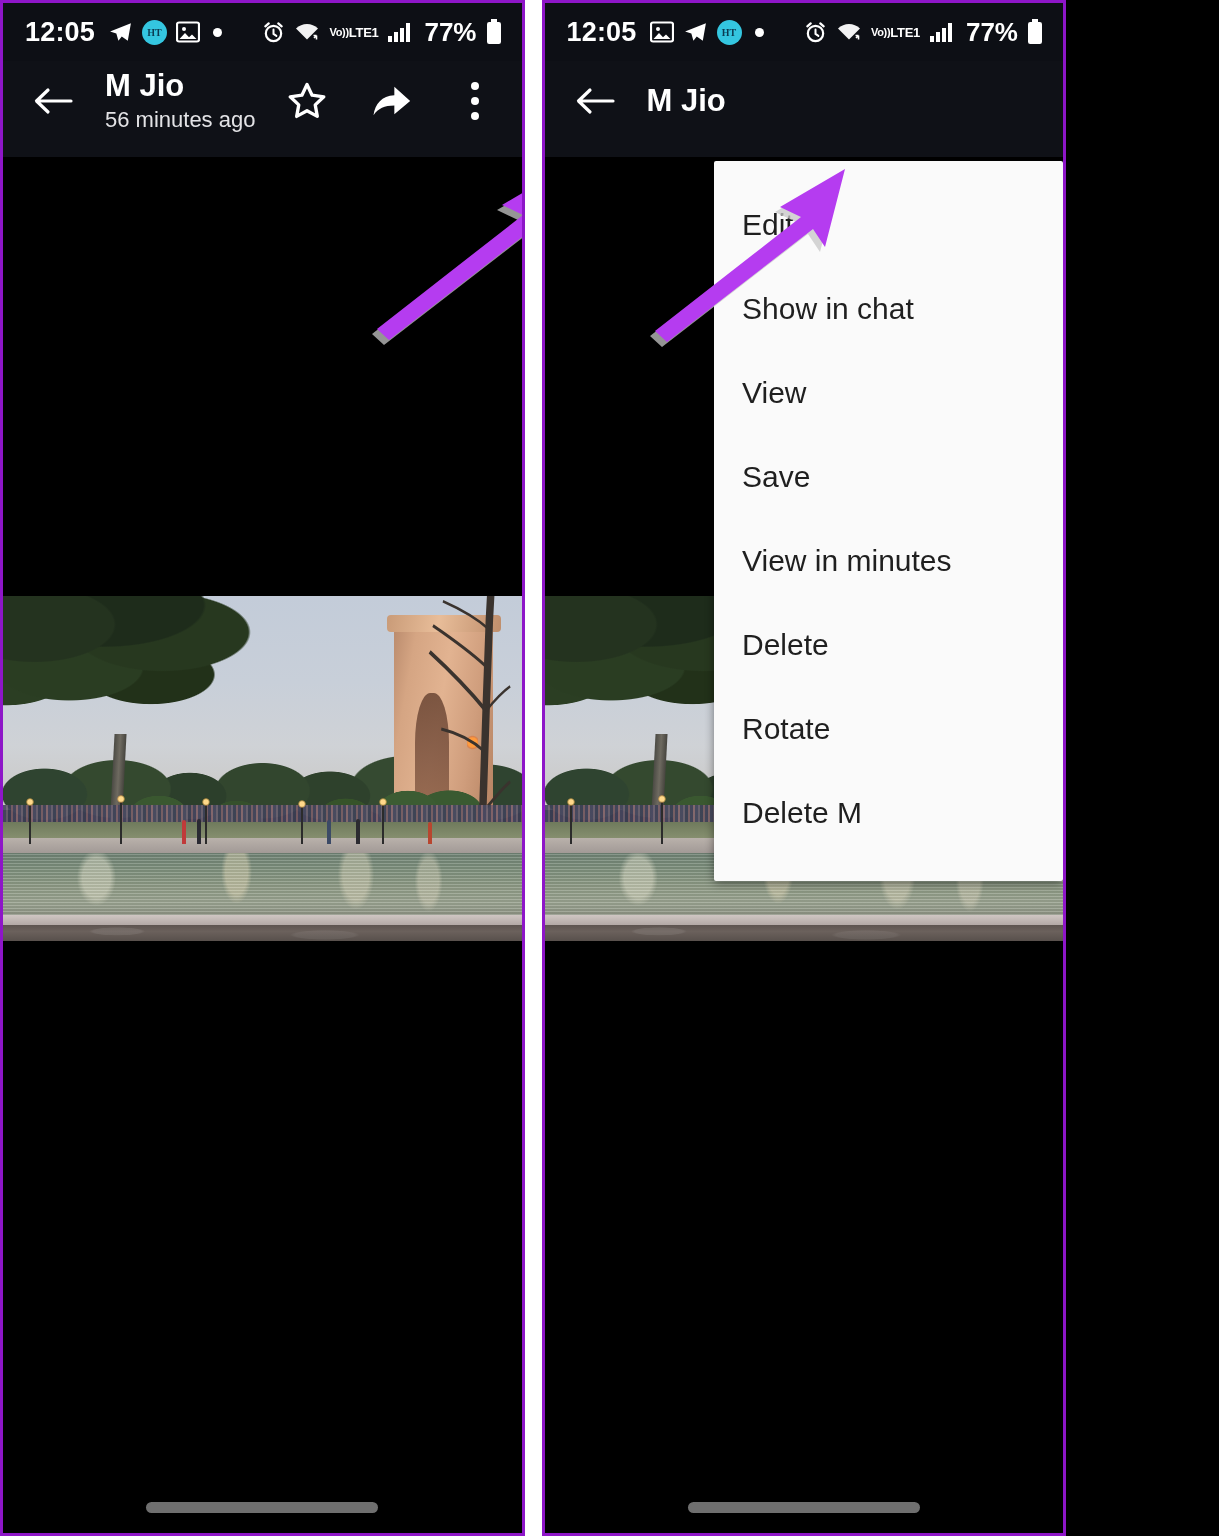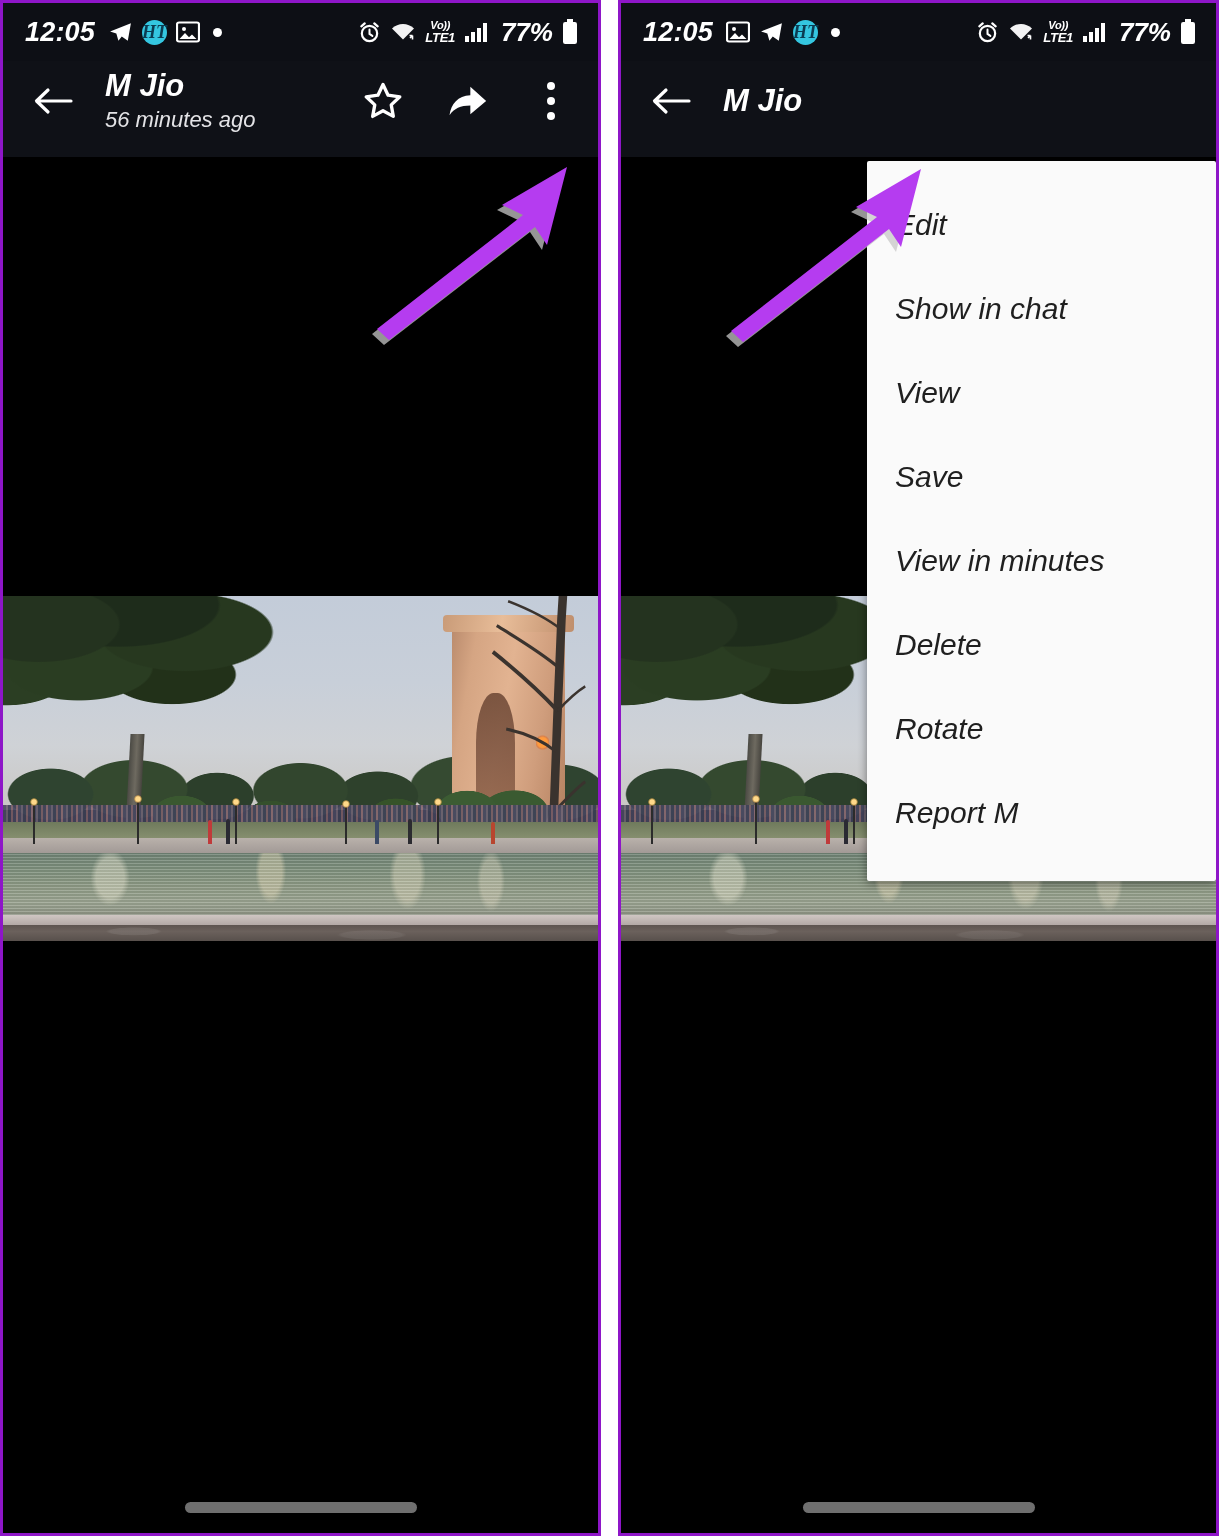--- a/index.html
+++ b/index.html
@@ -9,25 +9,24 @@
   }
   body {
     width: 1219px;
     height: 1536px;
     font-family: "Liberation Sans", sans-serif;
     overflow: hidden;
   }
 
   .screens {
     position: relative;
-    width: 1219px;
+    width: 1066px;
     height: 1536px;
     background: #ffffff;
     display: flex;
-    font-style: italic;
   }
 
   .phone {
     position: relative;
     width: 601px;
     height: 1536px;
     background: #000000;
     overflow: hidden;
     border: 3px solid #8e16c8;
     box-sizing: border-box;
@@ -60,21 +59,21 @@
     letter-spacing: 0.2px;
     line-height: 1;
     margin-right: 4px;
   }
   .sb-ic { display: flex; align-items: center; justify-content: center; }
   .ht-badge {
     width: 25px; height: 25px;
     border-radius: 50%;
     background: #34c6e0;
     color: #0b3c52;
-    font-size: 18px;
+    font-size: 10px;
     font-weight: 700;
     display: flex;
     align-items: center;
     justify-content: center;
     font-family: "Liberation Serif", serif;
   }
   .sb-dot {
     width: 9px; height: 9px;
     border-radius: 50%;
     background: #ffffff;
@@ -82,21 +81,21 @@
   }
   .sb-pct {
     color: #ffffff;
     font-size: 26px;
     font-weight: 600;
     line-height: 1;
     margin-left: 2px;
   }
   .vo-lte {
     display: flex;
-    flex-direction: column;
+    flex-direction: row;
     align-items: center;
     line-height: 1;
     color: #fff;
     font-size: 11px;
     font-weight: 700;
     letter-spacing: -0.3px;
   }
   .vo-lte .t { font-size: 11px; }
   .vo-lte .b { font-size: 13px; }
 
@@ -672,21 +671,21 @@
         <div class="menu-item">
           <span class="label">View in minutes</span>
         </div>
         <div class="menu-item">
           <span class="label">Delete</span>
         </div>
         <div class="menu-item">
           <span class="label">Rotate</span>
         </div>
         <div class="menu-item">
-          <span class="label">Report M</span>
+          <span class="label">Delete M</span>
         </div>
       </div>
 
       <div class="navbar">
         <div class="nav-pill"></div>
       </div>
     </div>
   </div>
 
 </div>

